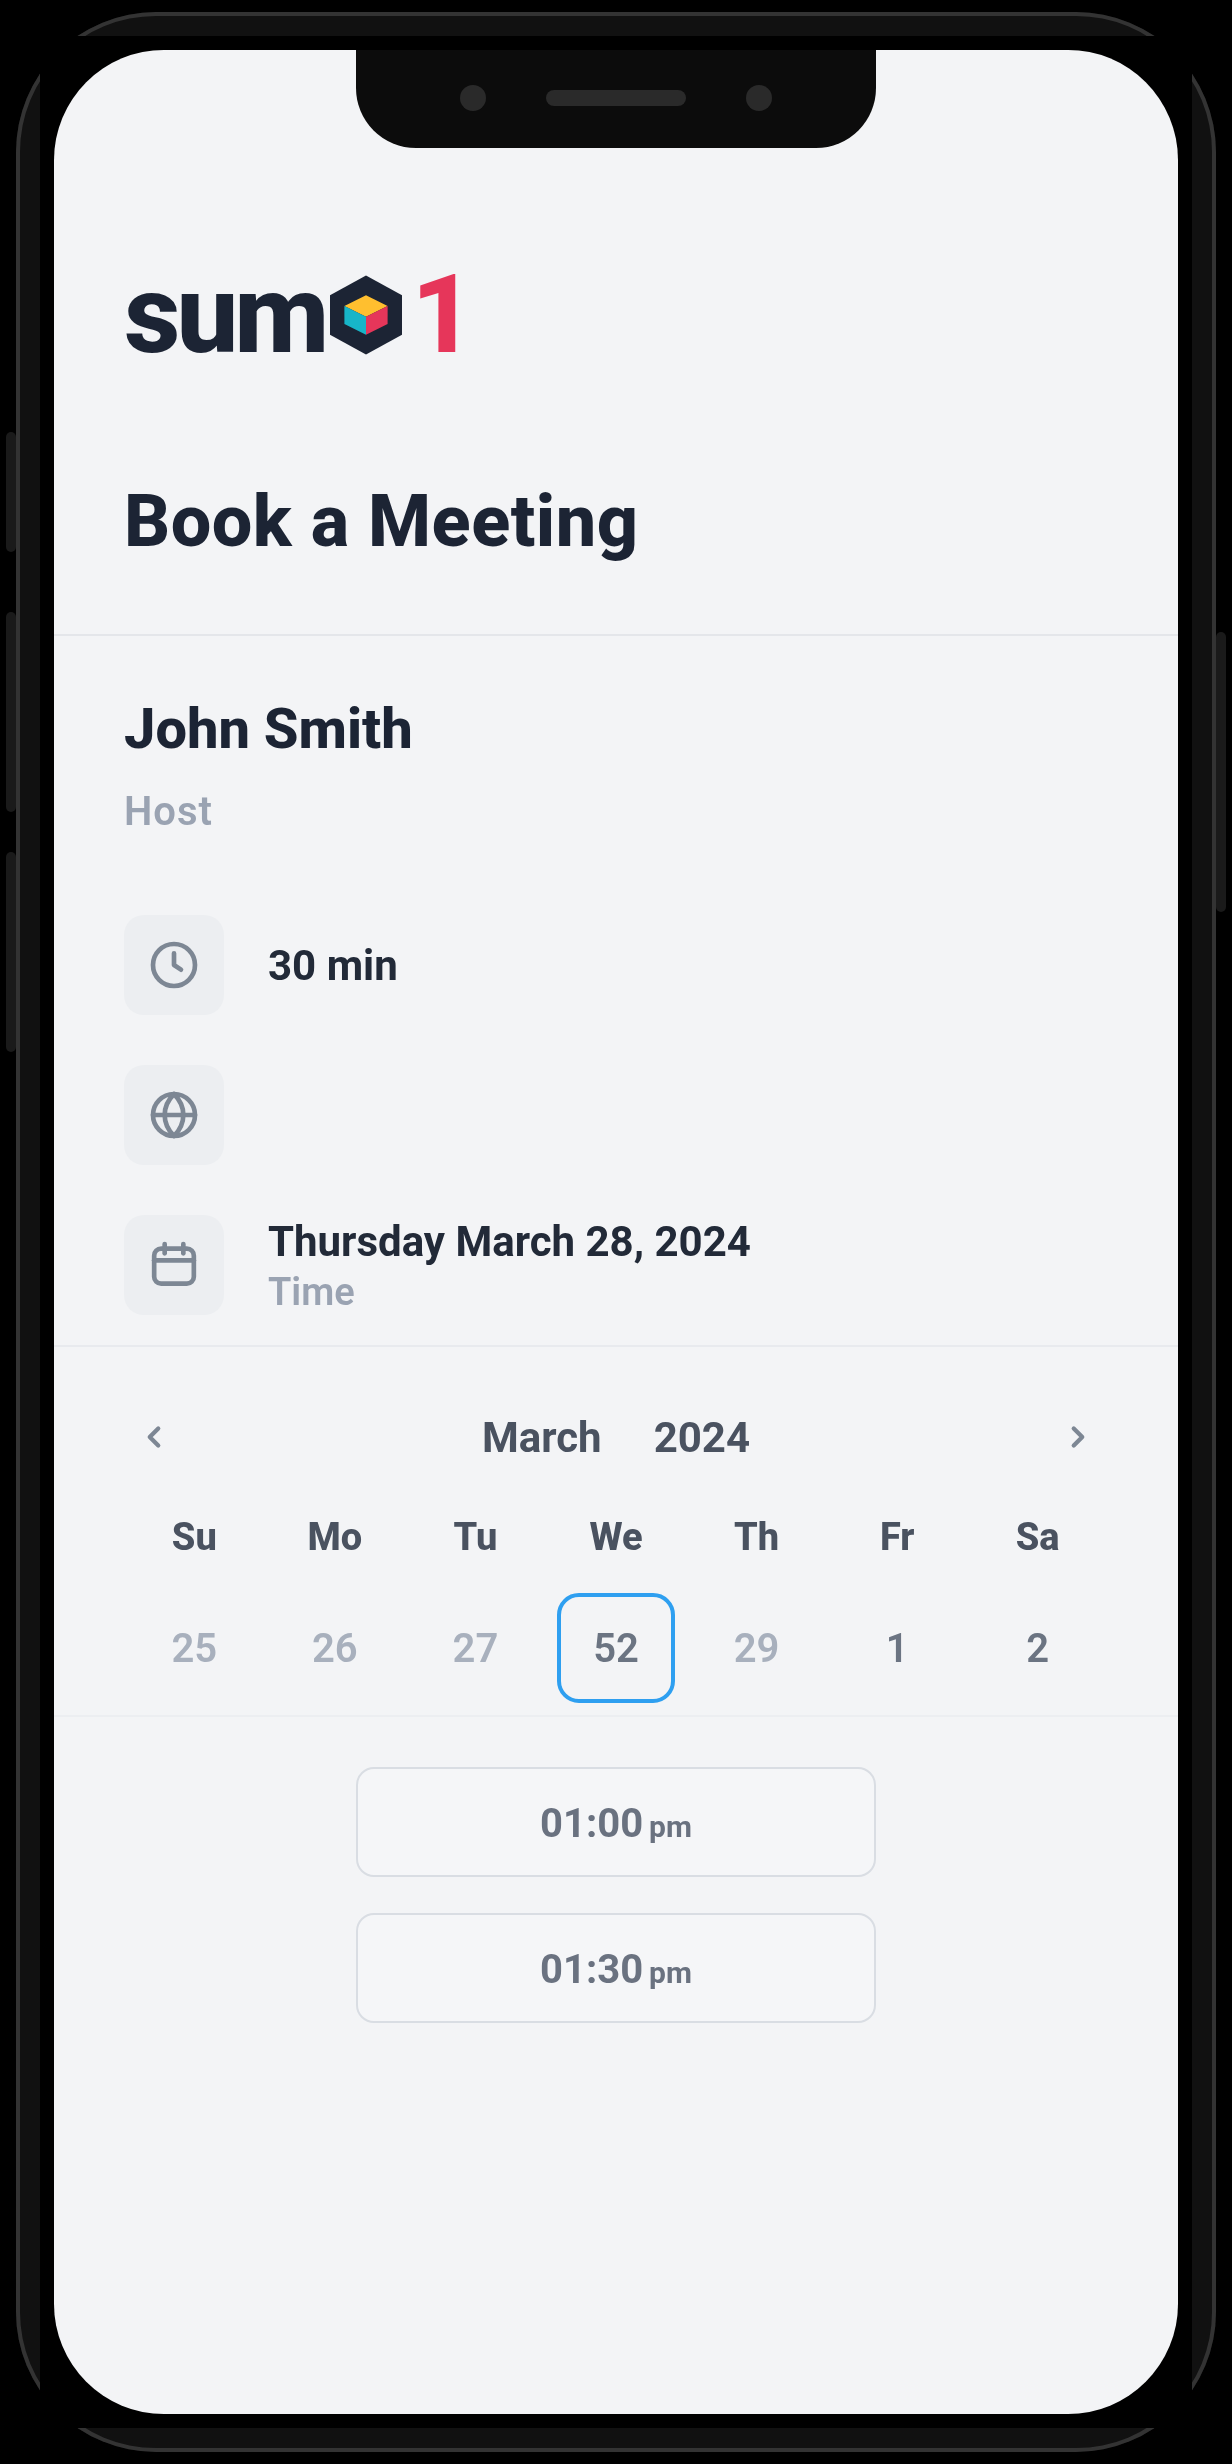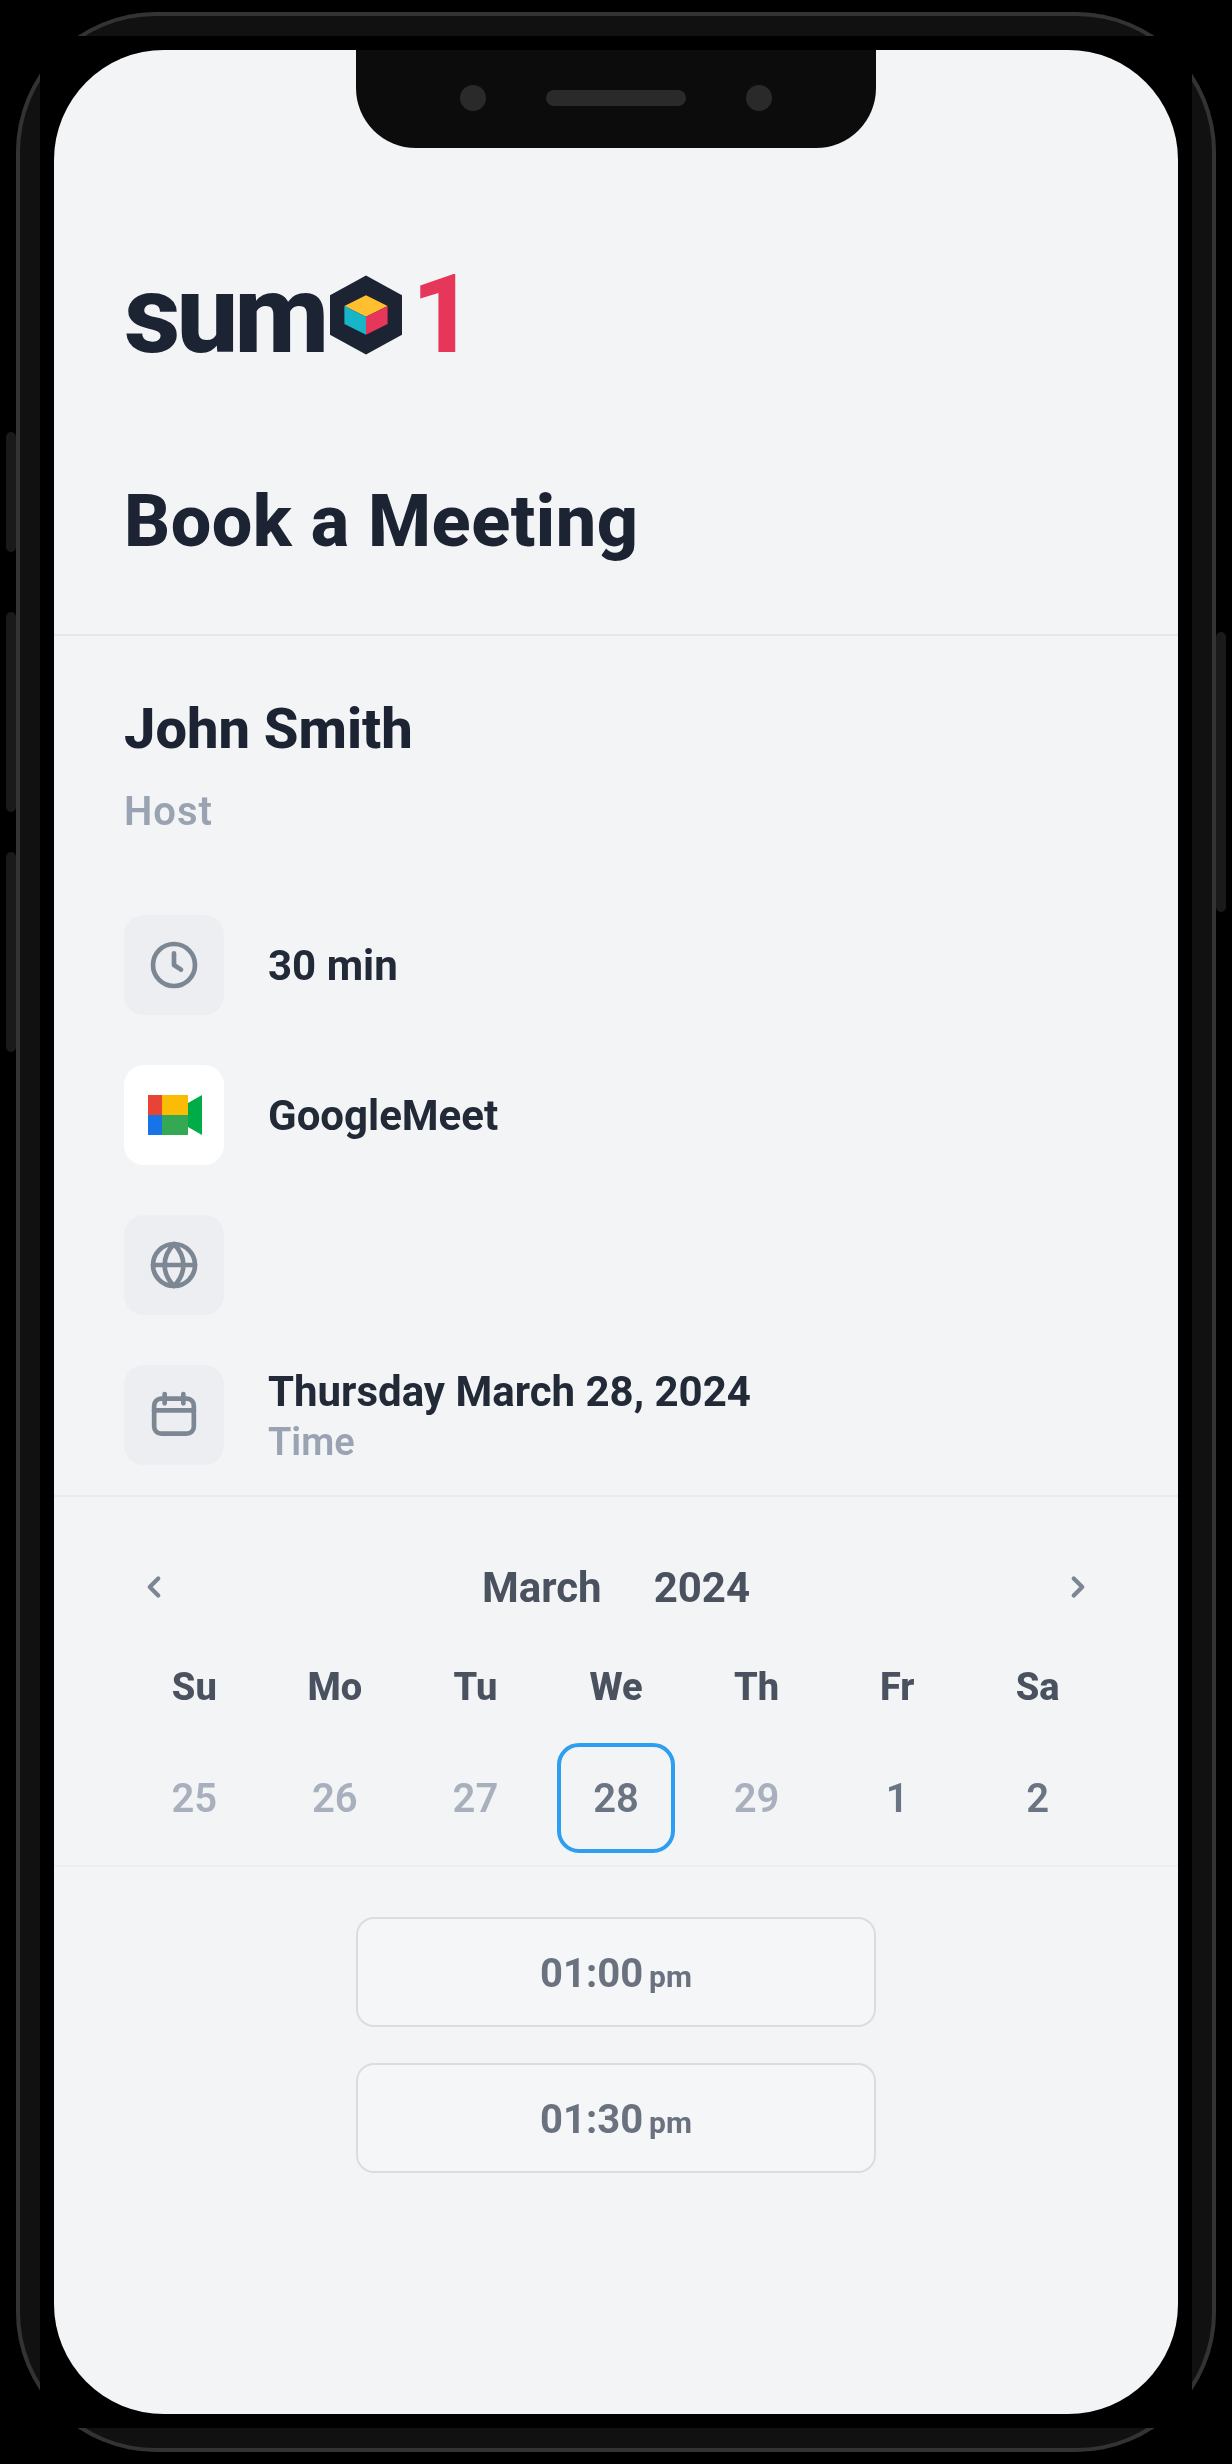--- a/index.html
+++ b/index.html
@@ -308,35 +308,20 @@
                 <svg width="56" height="56" viewBox="0 0 24 24" fill="none" stroke="#7d8794" stroke-width="2" stroke-linecap="round" stroke-linejoin="round">
                   <circle cx="12" cy="12" r="9"></circle>
                     <path d="M12 7v5l3 2"></path>
                 </svg>
               </div>
               <div class="info-text">
                 <span class="info-primary">30 min</span>
               </div>
             </div>
 
-            <div class="info-row">
-              <div class="icon-box" style="background:#fff">
-                <svg width="64" height="52" viewBox="0 0 64 52">
-                  <rect x="6" y="6" width="40" height="40" rx="4" fill="#fff"></rect>
-                  <rect x="6" y="6" width="14" height="20" fill="#e94335"></rect>
-                  <rect x="6" y="26" width="14" height="20" fill="#1973e8"></rect>
-                  <rect x="20" y="6" width="26" height="20" fill="#fbbc05"></rect>
-                  <rect x="20" y="26" width="26" height="20" fill="#34a853"></rect>
-                  <polygon points="46,14 60,6 60,46 46,38" fill="#00ac47"></polygon>
-                </svg>
-              </div>
-              <div class="info-text">
-                <span class="info-primary">GoogleMeet</span>
-              </div>
-            </div>
 
             <div class="info-row">
               <div class="icon-box">
                 <svg width="56" height="56" viewBox="0 0 24 24" fill="none" stroke="#7d8794" stroke-width="2" stroke-linecap="round" stroke-linejoin="round">
                   <circle cx="12" cy="12" r="9"></circle>
                   <path d="M3 12h18"></path>
                   <path d="M12 3c2.5 2.5 4 5.5 4 9s-1.5 6.5-4 9c-2.5-2.5-4-5.5-4-9s1.5-6.5 4-9z"></path>
                 </svg>
               </div>
             </div>
@@ -381,21 +366,21 @@
               <div class="cal-dow">Su</div>
               <div class="cal-dow">Mo</div>
               <div class="cal-dow">Tu</div>
               <div class="cal-dow">We</div>
               <div class="cal-dow">Th</div>
               <div class="cal-dow">Fr</div>
               <div class="cal-dow">Sa</div>
               <div class="cal-day">25</div>
               <div class="cal-day">26</div>
               <div class="cal-day">27</div>
-              <div class="cal-day selected">28</div>
+              <div class="cal-day selected">52</div>
               <div class="cal-day">29</div>
               <div class="cal-day in-month">1</div>
               <div class="cal-day in-month">2</div>
             </div>
 
           <hr class="divider3">
 
           <div class="slot-list" id="slot-list">
               <div class="slot">
                 <span class="slot-time">01:00</span>

